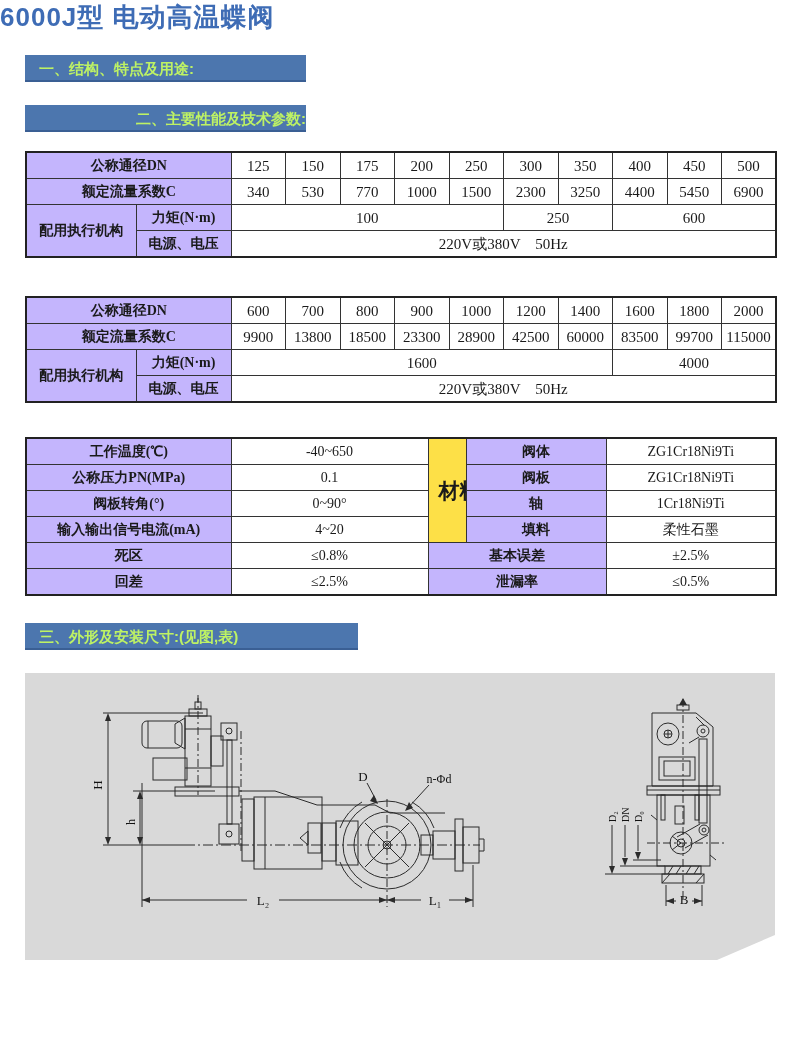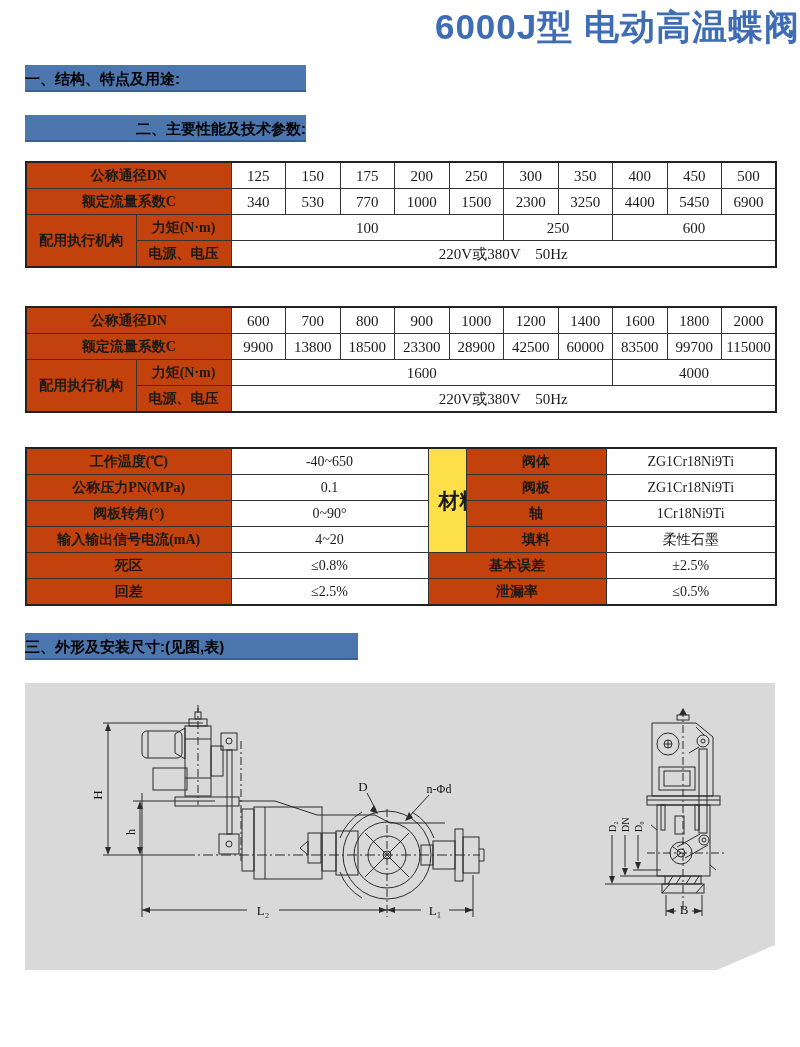--- a/index.html
+++ b/index.html
@@ -1,27 +1,27 @@
 <!DOCTYPE html>
 <html><head>
 <meta charset="utf-8">
 <style>
   html,body{margin:0;padding:0;}
   body{
     width:800px;height:1047px;overflow:hidden;background:#ffffff;
     font-family:"Liberation Serif", serif;color:#1a1a1a;
   }
   .title{
-    padding-top:10px;height:34px;text-align:right;
+    height:34px;text-align:left;
     font-family:"Liberation Sans", sans-serif;font-weight:bold;
-    font-size:35px;line-height:34px;color:#3e6cb5;letter-spacing:1px;
+    font-size:26px;line-height:34px;color:#3e6cb5;letter-spacing:1px;
   }
   .banner{
     margin-left:25px;height:27px;line-height:27px;box-sizing:border-box;
-    background:#4c76ae;color:#000000;
+    background:#4c76ae;color:#bef264;padding-left:14px;
     font-family:"Liberation Sans", sans-serif;font-weight:bold;font-size:15px;
     border-bottom:2px solid #3a5f94;
   }
   .banner.b1{margin-top:21px;width:281px;}
   .banner.b2{margin-top:23px;width:281px;text-align:right;}
   .banner.b3{margin-top:27px;width:333px;}
   .para{
     margin:14px 10px 0 25px;width:765px;
     font-size:17px;line-height:34px;font-weight:600;
   }
@@ -32,21 +32,21 @@
   }
   .t1{margin-top:19px;}
   .t2{margin-top:38px;}
   .t3{margin-top:34px;border-radius:13px;}
   td{
     border:1px solid #333;text-align:center;vertical-align:middle;
     font-size:15px;padding:0;height:25px;line-height:24px;background:#fff;
     overflow:hidden;white-space:nowrap;
   }
   .t3 td{height:25px;font-size:14px;}
-  td.lbl{font-weight:bold;font-size:14px;background:#c2410c;}
+  td.lbl{font-weight:bold;font-size:14px;background:#c4b5fd;}
   td.mat{font-weight:bold;font-size:21px;background:#fde047;}
   td.mat div{width:17px;margin:0 auto;word-break:break-all;line-height:40px;}
   .drawing{
     margin:23px 0 0 25px;width:750px;height:287px;background:#d9d9d9;position:relative;
   }
   svg text{font-family:"Liberation Serif", serif;fill:#111;}
 </style>
 </head>
 <body>
 

